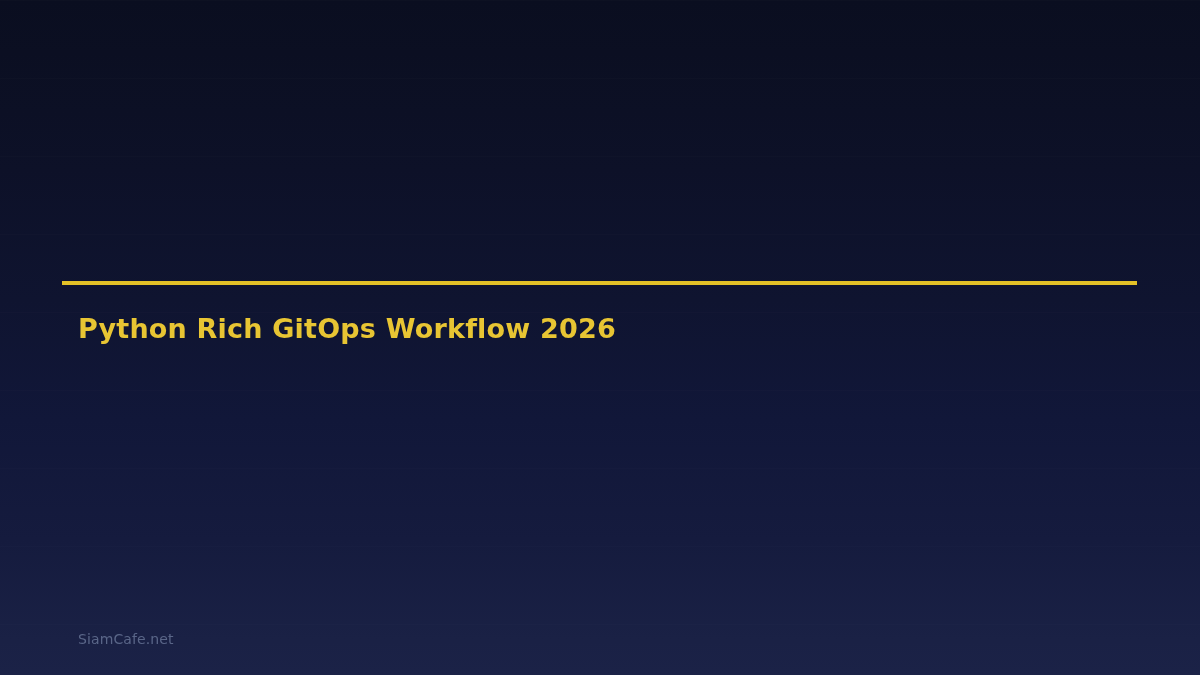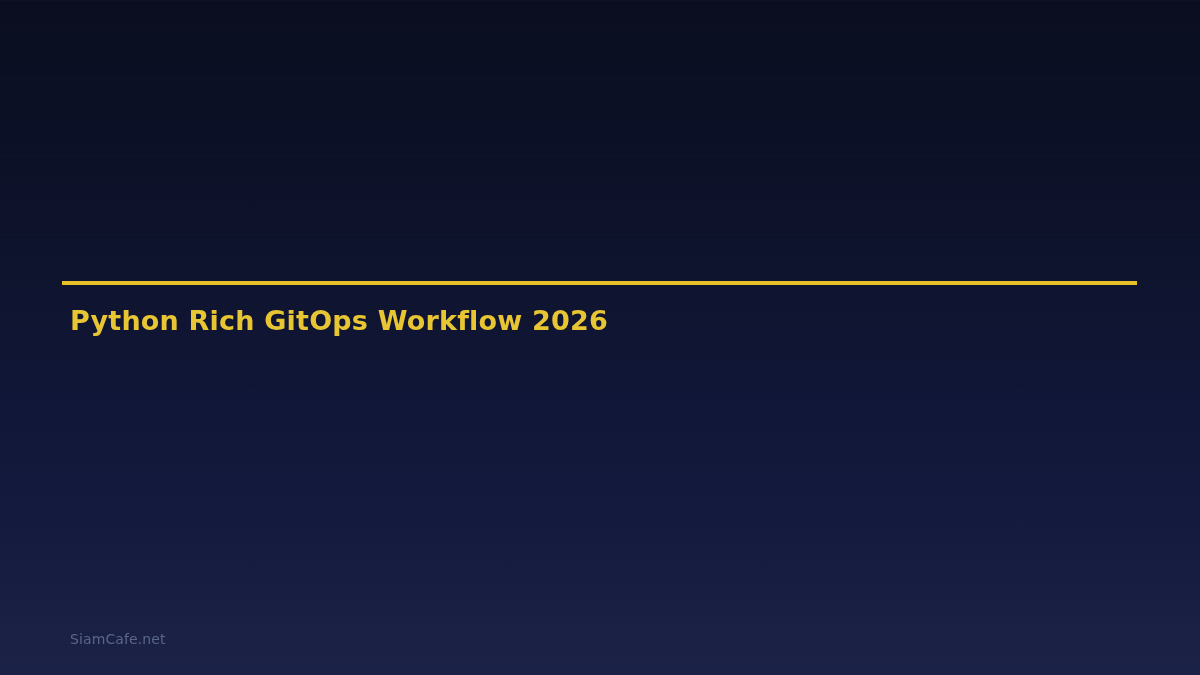--- a/index.html
+++ b/index.html
@@ -60,34 +60,34 @@
   }
 
   .accent-rule {
     width: 1075px;
     height: 4px;
     background: #e3c127;
     margin: 0;
   }
 
   .slide-title {
-    margin: 0;
+    margin: 8px;
     padding-left: 8px;
     padding-top: 21px;
     font-size: 27px;
     font-weight: bold;
     line-height: 1.1;
     letter-spacing: 0.2px;
     color: #e8c533;
     white-space: nowrap;
   }
 
   .footer {
     position: absolute;
-    left: 70px;
+    left: 78px;
     top: 630px;
     font-size: 14px;
     font-weight: normal;
     line-height: 1.3;
     color: #5a6688;
     letter-spacing: 0.1px;
   }
 </style>
 </head>
 <body>

